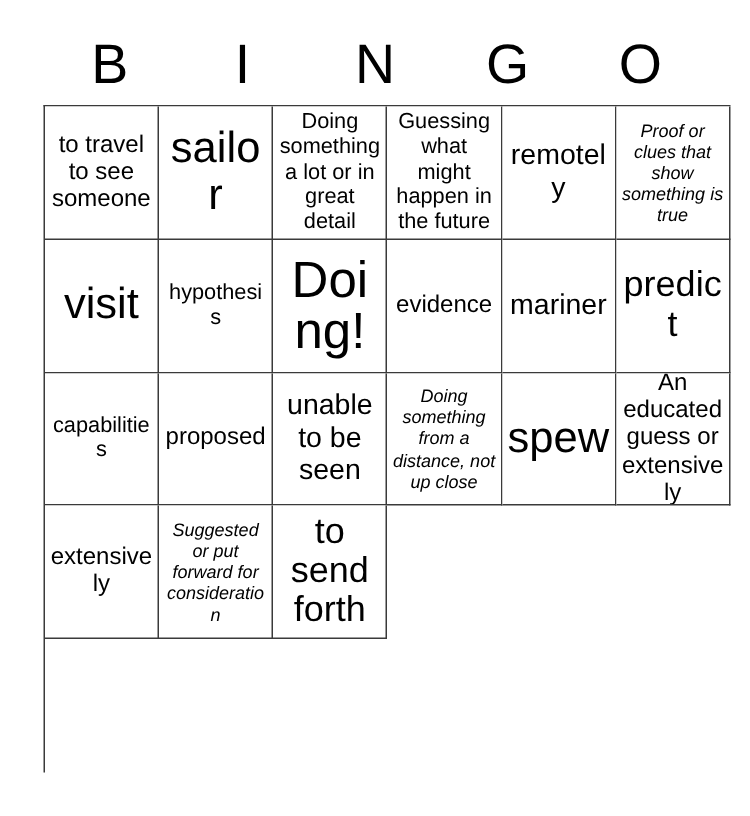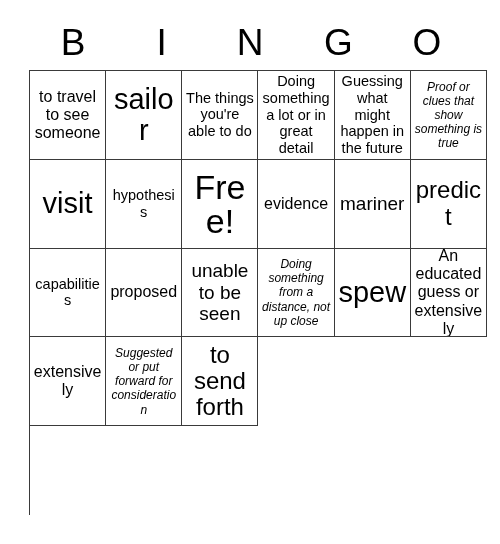--- a/index.html
+++ b/index.html
@@ -98,39 +98,39 @@
   </div>
 
   <div id="grid">
       <div class="cell">
         <span class="cell-text fs-md">to travel to see someone</span>
       </div>
       <div class="cell">
         <span class="cell-text fs-2xl">sailor</span>
       </div>
       <div class="cell">
-        <span class="cell-text fs-sm">The things you're able to do</span>
-      </div>
-      <div class="cell">
         <span class="cell-text fs-sm">Doing something a lot or in great detail</span>
       </div>
       <div class="cell">
         <span class="cell-text fs-sm">Guessing what might happen in the future</span>
+      </div>
+      <div class="cell">
+        <span class="cell-text fs-lg">remotely</span>
       </div>
       <div class="cell">
         <span class="cell-text fs-xs">Proof or clues that show something is true</span>
       </div>
       <div class="cell">
         <span class="cell-text fs-2xl">visit</span>
       </div>
       <div class="cell">
         <span class="cell-text fs-sm">hypothesis</span>
       </div>
       <div class="cell">
-        <span class="cell-text fs-3xl">Free!</span>
+        <span class="cell-text fs-3xl">Doing!</span>
       </div>
       <div class="cell">
         <span class="cell-text fs-md">evidence</span>
       </div>
       <div class="cell">
         <span class="cell-text fs-lg">mariner</span>
       </div>
       <div class="cell">
         <span class="cell-text fs-xl">predict</span>
       </div>

